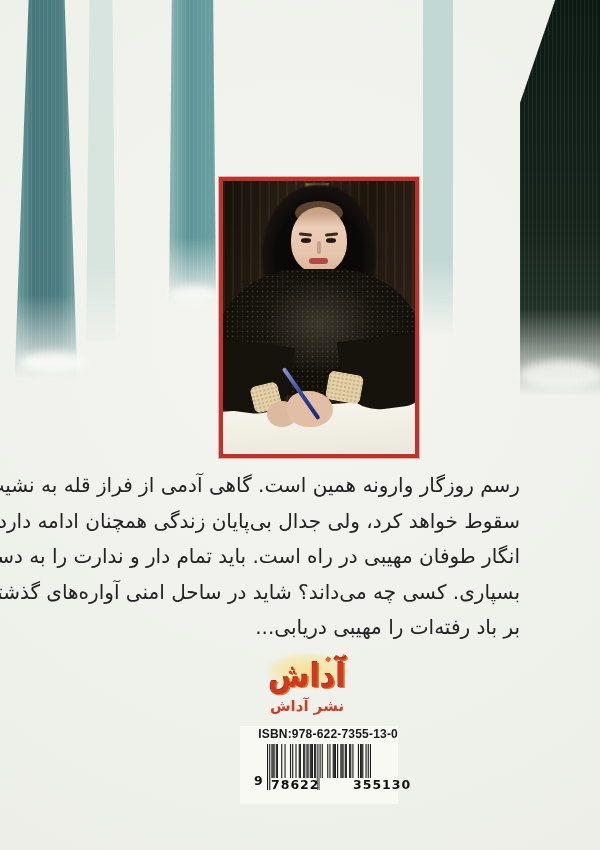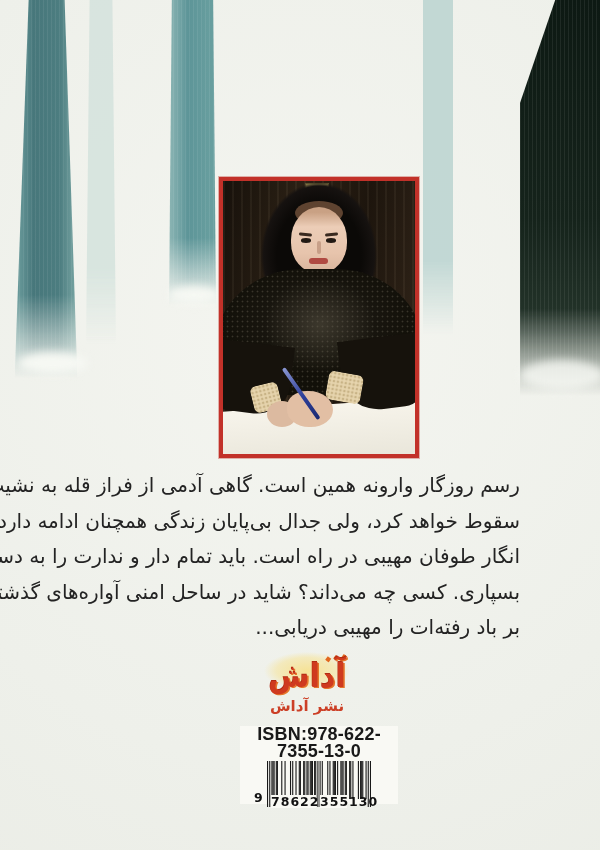--- a/index.html
+++ b/index.html
@@ -94,30 +94,30 @@
     background:radial-gradient(50% 58% at 50% 45%,#f6e296 0%,rgba(246,227,150,.55) 55%,rgba(246,227,150,0) 78%);}
   .logo-diamonds{position:absolute;top:1px;right:12px;font-size:8px;color:#e2671f;letter-spacing:2px;transform:rotate(-8deg);}
   .logo-word{display:block;font-weight:bold;font-size:30px;line-height:32px;color:#cf3a1f;
     letter-spacing:-1px;transform:scaleY(1.08);
     text-shadow:1.5px 1.5px 0 #e5762b,-0.5px -0.5px 0 #b22a12;}
   .publisher-name{margin-top:3px;color:#cc3f26;font-size:15px;font-weight:bold;direction:rtl;}
 
   
   .isbn-block{position:absolute;left:240px;top:726px;width:158px;height:78px;
     background:#f9f9f4;text-align:center;}
-  .isbn-label{font-family:"Liberation Sans",sans-serif;font-weight:bold;font-size:18px;
-    color:#191919;letter-spacing:.2px;line-height:17px;}
+  .isbn-label{font-family:"Liberation Sans",sans-serif;font-weight:bold;font-size:12px;
+    color:#191919;letter-spacing:.2px;line-height:17px;text-align:right;}
   .barcode{position:relative;margin:1px auto 0;width:130px;height:48px;}
   .barcode svg{position:absolute;left:13px;top:0;width:104px;height:46px;}
   .barcode svg rect{fill:#181818;}
   .bc-digit{position:absolute;top:34px;font-size:12.5px;font-weight:bold;color:#111;
     font-family:"DejaVu Sans",sans-serif;background:#f9f9f4;line-height:13px;}
   .bc-first{left:0px;top:30px;background:transparent;}
   .bc-left{left:17px;width:45px;letter-spacing:1px;}
-  .bc-right{left:66px;width:27px;letter-spacing:1px;}
+  .bc-right{left:66px;width:27px;letter-spacing:1px;padding-left:33px;}
 </style>
 </head>
 <body>
 
 <div class="cover" aria-label="Back cover of a Persian book">
 
   <div class="scene" aria-label="Snowy winter forest with bare tree trunks in fog">
     <div class="trunk trunk-a">
         <div class="trunk-tex"></div>
       </div>

